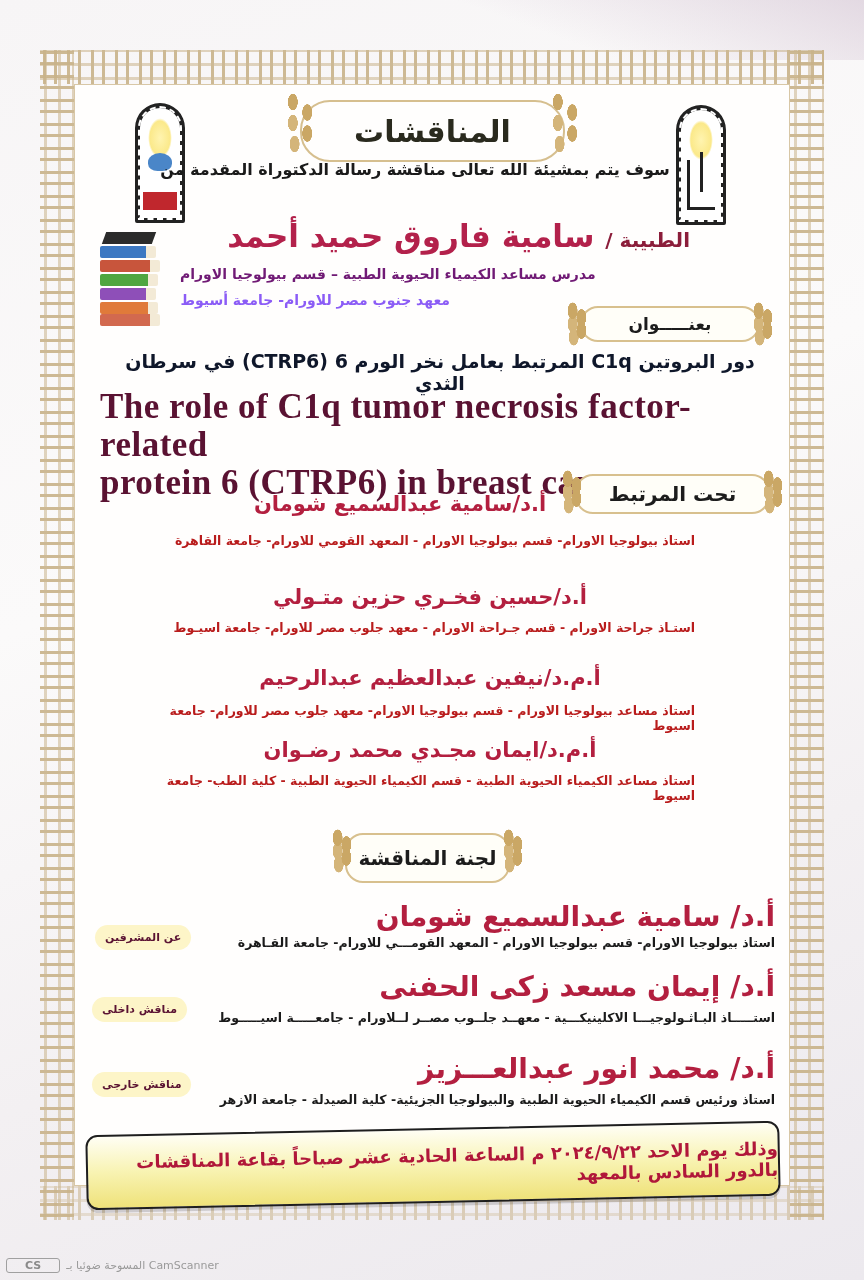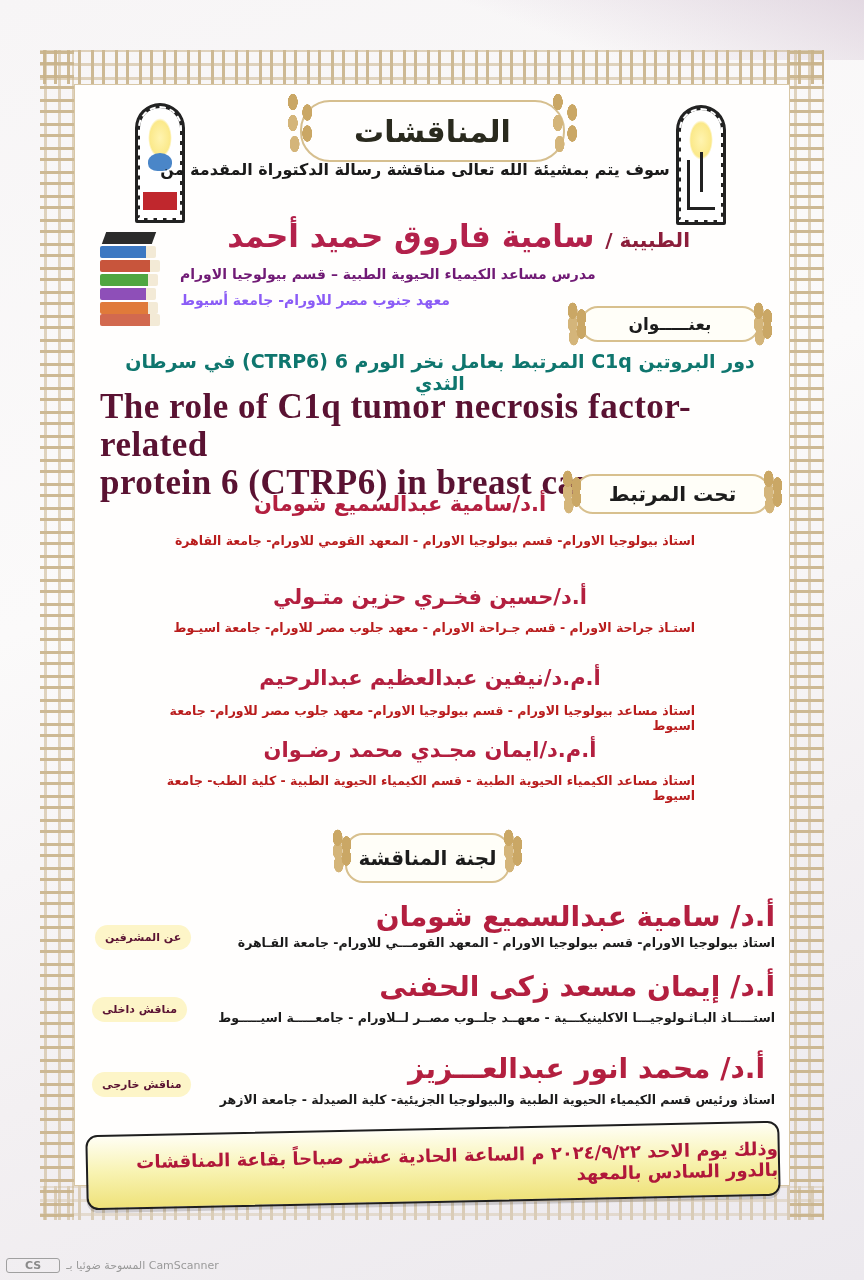--- a/index.html
+++ b/index.html
@@ -88,21 +88,21 @@
     position: absolute; border: 2px solid #d8c08e; border-radius: 18px; background: #fffef8;
     display: flex; align-items: center; justify-content: center; font-weight: bold; color: #1c1c1c;
   }
   .badge-box .laurel { width: 22px; height: 44px; }
   .badge-box .laurel.l { position: absolute; left: -16px; top: -6px; }
   .badge-box .laurel.r { position: absolute; right: -16px; top: -6px; }
   .b-title { left: 580px; top: 306px; width: 180px; height: 36px; font-size: 17px; }
   .b-supervision { left: 575px; top: 474px; width: 195px; height: 40px; font-size: 20px; }
   .b-committee { left: 345px; top: 833px; width: 165px; height: 50px; font-size: 20px; }
 
-  .thesis-ar { left: 100px; top: 350px; width: 680px; text-align: center; font-weight: bold; font-size: 19px; color: #0f766e; }
+  .thesis-ar { left: 100px; top: 350px; width: 680px; text-align: center; font-weight: bold; font-size: 19px; color: #0f172a; }
   .thesis-en { left: 100px; top: 388px; width: 680px; font-family: Liberation Serif, serif; font-weight: bold; font-size: 35px; line-height: 38px; color: #5a1232; letter-spacing: 0.5px; }
 
   .sup-name { text-align: center; font-weight: bold; font-size: 21px; color: #b31f3f; }
   .sup-aff { text-align: right; font-weight: bold; font-size: 12.5px; color: #b91c1c; }
 
   .com-name { text-align: right; font-weight: bold; font-size: 28px; color: #b31f3f; }
   .com-aff { text-align: right; font-weight: bold; font-size: 12.5px; color: #1a1a1a; }
   .role-pill {
     position: absolute; padding: 6px 10px; border-radius: 14px;
     background: #fdf5c8; font-weight: bold; font-size: 11px; color: #5a1232;
@@ -206,21 +206,21 @@
 </div>
 
 <div class="abs com-name rtl" style="left:300px;top:900px;width:475px;">أ.د/ سامية عبدالسميع شومان</div>
 <div class="abs com-aff rtl" style="left:190px;top:935px;width:585px;">استاذ بيولوجيا الاورام- قسم بيولوجيا الاورام - المعهد القومـــي للاورام- جامعة القـاهرة</div>
 <div class="role-pill rtl" style="left:95px;top:925px;">عن المشرفين</div>
 
 <div class="abs com-name rtl" style="left:300px;top:970px;width:475px;">أ.د/ إيمان مسعد زكى الحفنى</div>
 <div class="abs com-aff rtl" style="left:150px;top:1010px;width:625px;">استـــــاذ البـاثـولوجيـــا الاكلينيكـــية - معهــد جلــوب مصــر لــلاورام - جامعـــــة اسيـــــوط</div>
 <div class="role-pill rtl" style="left:92px;top:997px;">مناقش داخلى</div>
 
-<div class="abs com-name rtl" style="left:290px;top:1052px;width:475px;text-align:right;">أ.د/ محمد انور عبدالعـــزيز</div>
+<div class="abs com-name rtl" style="left:300px;top:1052px;width:475px;text-align:right;">أ.د/ محمد انور عبدالعـــزيز</div>
 <div class="abs com-aff rtl" style="left:150px;top:1092px;width:625px;">استاذ ورئيس قسم الكيمياء الحيوية الطبية والبيولوجيا الجزيئية- كلية الصيدلة - جامعة الازهر</div>
 <div class="role-pill rtl" style="left:92px;top:1072px;">مناقش خارجى</div>
 
 <div class="footer-box">
   <span class="footer-text rtl">وذلك يوم الاحد ٢٠٢٤/٩/٢٢ م الساعة الحادية عشر صباحاً بقاعة المناقشات  بالدور السادس بالمعهد</span>
 </div>
 
 <div class="scanner">
   <span class="cs">CS</span>
   <span class="rtl">CamScanner المسوحة ضوئيا بـ</span>

